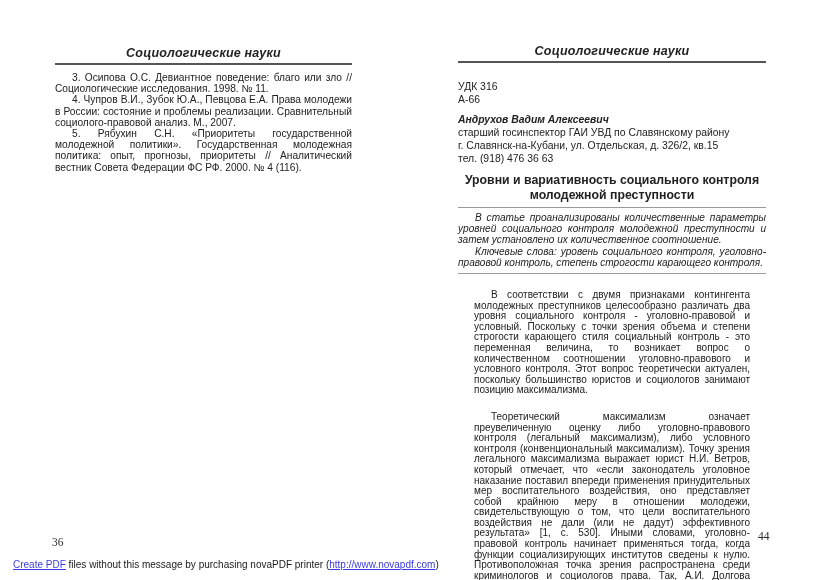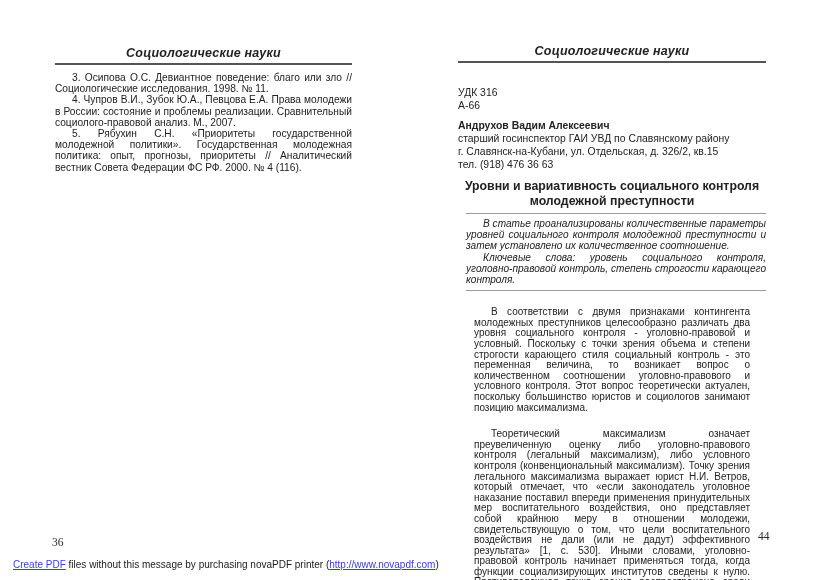--- a/index.html
+++ b/index.html
@@ -39,40 +39,39 @@
     text-align: justify;
   }
   .references p { margin: 0; text-indent: 17px; }
 
   
   .page-right {
     position: absolute;
     left: 458px; top: 44px;
     width: 308px;
   }
-  .udc-block { margin-top: 23px; font-size: 10.4px; line-height: 13px; }
+  .udc-block { margin-top: 17px; font-size: 10.4px; line-height: 13px; }
   .author-block { margin-top: 7px; font-size: 10.4px; line-height: 13px; }
-  .author-name { font-weight: bold; }
+  .author-name { font-weight: bold; font-style: italic; }
   .article-title {
     margin-top: 8px;
     font-weight: bold;
     font-size: 12.3px;
     line-height: 14.5px;
     text-align: center;
   }
   .abstract-box {
     margin-top: 5px;
     border-top: 1px solid var(--thin-rule);
     border-bottom: 1px solid var(--thin-rule);
     padding: 4px 0 5px 0;
     font-style: italic;
     font-size: 10.1px;
     line-height: 11.2px;
     text-align: justify;
-    margin-left: 8px;
   }
   .abstract-box p { margin: 0; text-indent: 17px; }
   .article-body {
     margin-top: 5px;
     font-size: 10px;
     line-height: 10.6px;
     text-align: justify;
   }
   .article-body p { margin: 16px; text-indent: 17px; }
 

